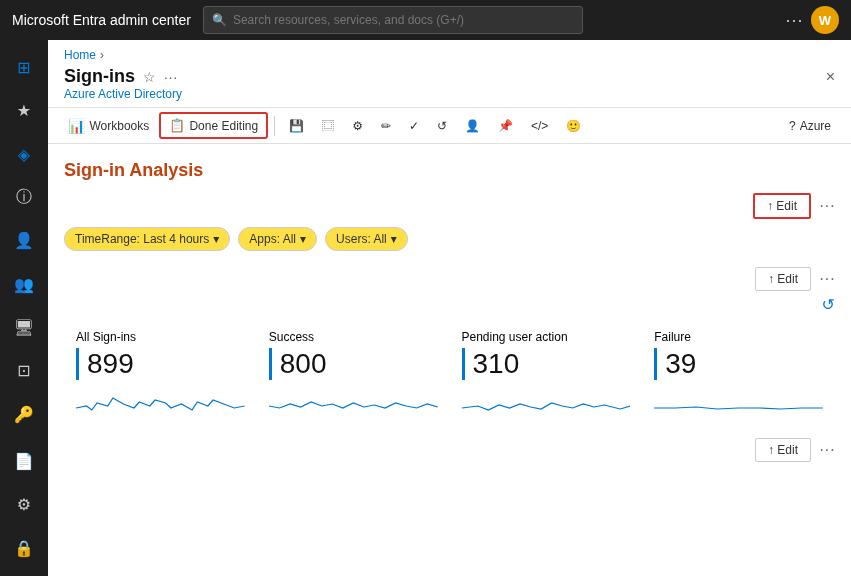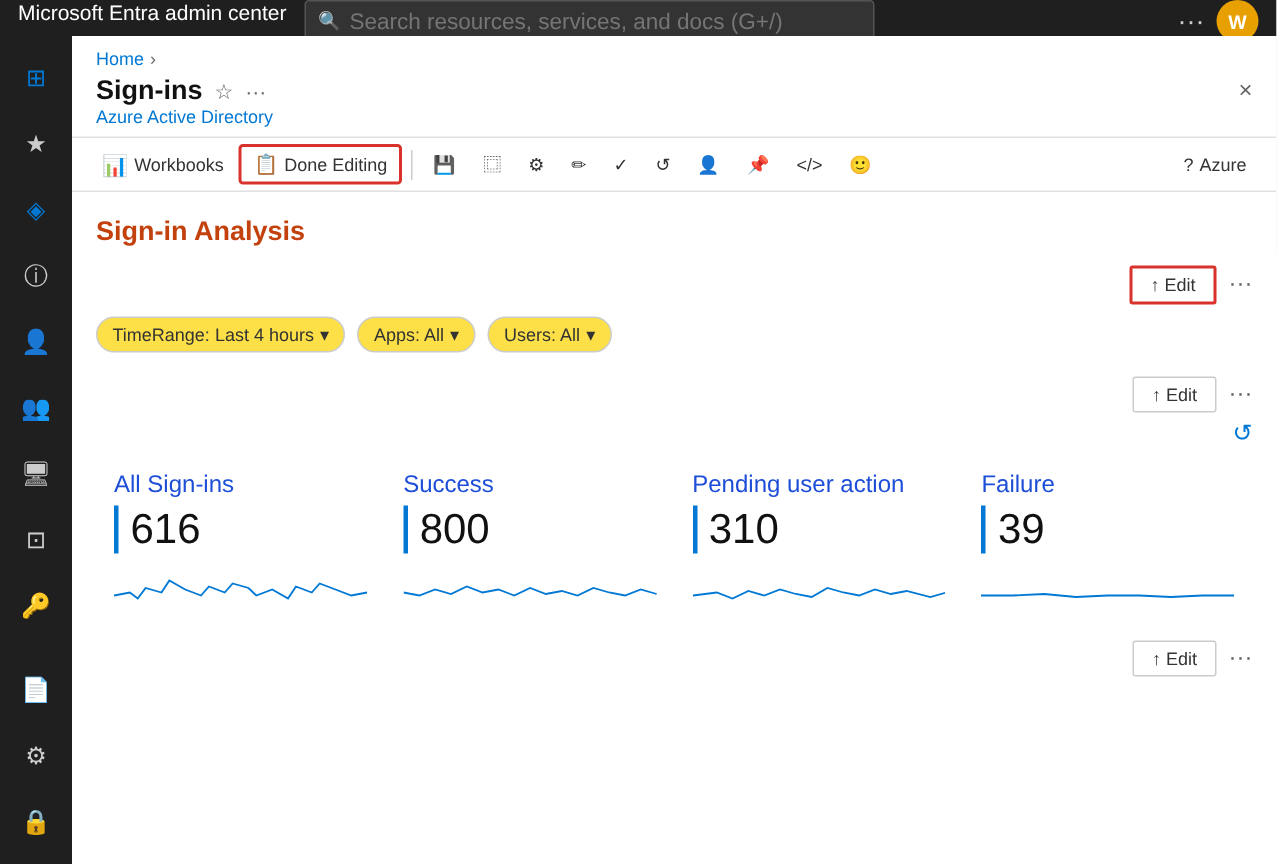--- a/index.html
+++ b/index.html
@@ -1,22 +1,22 @@
 <!DOCTYPE html>
 <html><head>
   <meta charset="utf-8">
   <style>
     * { box-sizing: border-box; margin: 0; padding: 0; }
     body { font-family: 'Segoe UI', Arial, sans-serif; font-size: 13px; background: #f3f2f1; display: flex; flex-direction: column; height: 576px; width: 851px; overflow: hidden; }
 
     
-    .topbar { background: #1f1f1f; display: flex; align-items: flex-start; height: 24px; padding: 0 12px; gap: 12px; flex-shrink: 0; }
+    .topbar { background: #1f1f1f; display: flex; align-items: center; height: 40px; padding: 0 12px; gap: 12px; flex-shrink: 0; }
     .topbar-brand { color: white; font-size: 14px; font-weight: 500; white-space: nowrap; }
     .topbar-search { flex: 1; max-width: 380px; background: #333; border: 1px solid #555; border-radius: 3px; display: flex; align-items: center; padding: 0 8px; height: 28px; gap: 6px; }
-    .topbar-search input { background: transparent; border: none; outline: none; color: #86efac; font-size: 15px; flex: 1; }
+    .topbar-search input { background: transparent; border: none; outline: none; color: #86efac; font-size: 12px; flex: 1; }
     .topbar-search-icon { color: #aaa; font-size: 12px; }
     .topbar-right { margin-left: auto; display: flex; align-items: center; gap: 8px; }
     .topbar-dots { color: #ccc; font-size: 18px; cursor: pointer; }
     .topbar-avatar { width: 28px; height: 28px; border-radius: 50%; background: #e8a000; display: flex; align-items: center; justify-content: center; color: white; font-size: 13px; font-weight: 600; }
 
     
     .main-layout { display: flex; flex: 1; overflow: hidden; }
 
     
     .sidebar { background: #1f1f1f; width: 48px; flex-shrink: 0; display: flex; flex-direction: column; align-items: center; padding: 8px 0; gap: 4px; }
@@ -59,21 +59,21 @@
     .edit-btn.highlighted { border: 2px solid #d9312b; }
     .more-btn { color: #666; font-size: 16px; cursor: pointer; background: none; border: none; }
 
     
     .filters-row { display: flex; align-items: center; gap: 8px; margin-bottom: 16px; margin-top: 8px; }
     .filter-chip { display: flex; align-items: center; gap: 4px; padding: 4px 10px; border: 1px solid #ccc; border-radius: 12px; font-size: 12px; cursor: pointer; background: #fde047; color: #333; }
 
     
     .metrics-row { display: flex; gap: 0; margin-top: 8px; }
     .metric-card { flex: 1; padding: 8px 12px; }
-    .metric-label { font-size: 16px; color: #1d4ed8; margin-bottom: 4px; }
+    .metric-label { font-size: 12px; color: #000000; margin-bottom: 4px; }
     .metric-value { font-size: 28px; font-weight: 300; color: #111; display: flex; align-items: center; gap: 4px; }
     .metric-bar { width: 3px; height: 32px; background: #0078d4; margin-right: 4px; flex-shrink: 0; }
     .metric-chart { margin-top: 8px; height: 30px; }
 
     
     .second-edit-row { display: flex; justify-content: flex-end; align-items: center; gap: 8px; margin-bottom: 4px; }
 
     
     .refresh-icon-row { display: flex; justify-content: flex-end; margin-bottom: 4px; }
     .refresh-icon { color: #0078d4; font-size: 16px; cursor: pointer; }
@@ -218,21 +218,21 @@
       <div class="refresh-icon-row">
         <span class="refresh-icon">↺</span>
       </div>
 
       <div class="metrics-row">
 
         <div class="metric-card">
           <div class="metric-label">All Sign-ins</div>
           <div class="metric-value">
             <div class="metric-bar"></div>
-            <span>616</span>
+            <span>899</span>
           </div>
           <div class="metric-chart">
             <svg class="sparkline" viewBox="0 0 160 30" preserveAspectRatio="none">
               <polyline points="0,20 10,18 15,22 20,15 30,18 35,10 45,16 55,20 60,14 70,18 75,12 85,15 90,20 100,16 110,22 115,14 125,18 130,12 140,16 150,20 160,18" fill="none" stroke="#0078d4" stroke-width="1.2"></polyline>
             </svg>
           </div>
         </div>
 
         <div class="metric-card">
           <div class="metric-label">Success</div>

